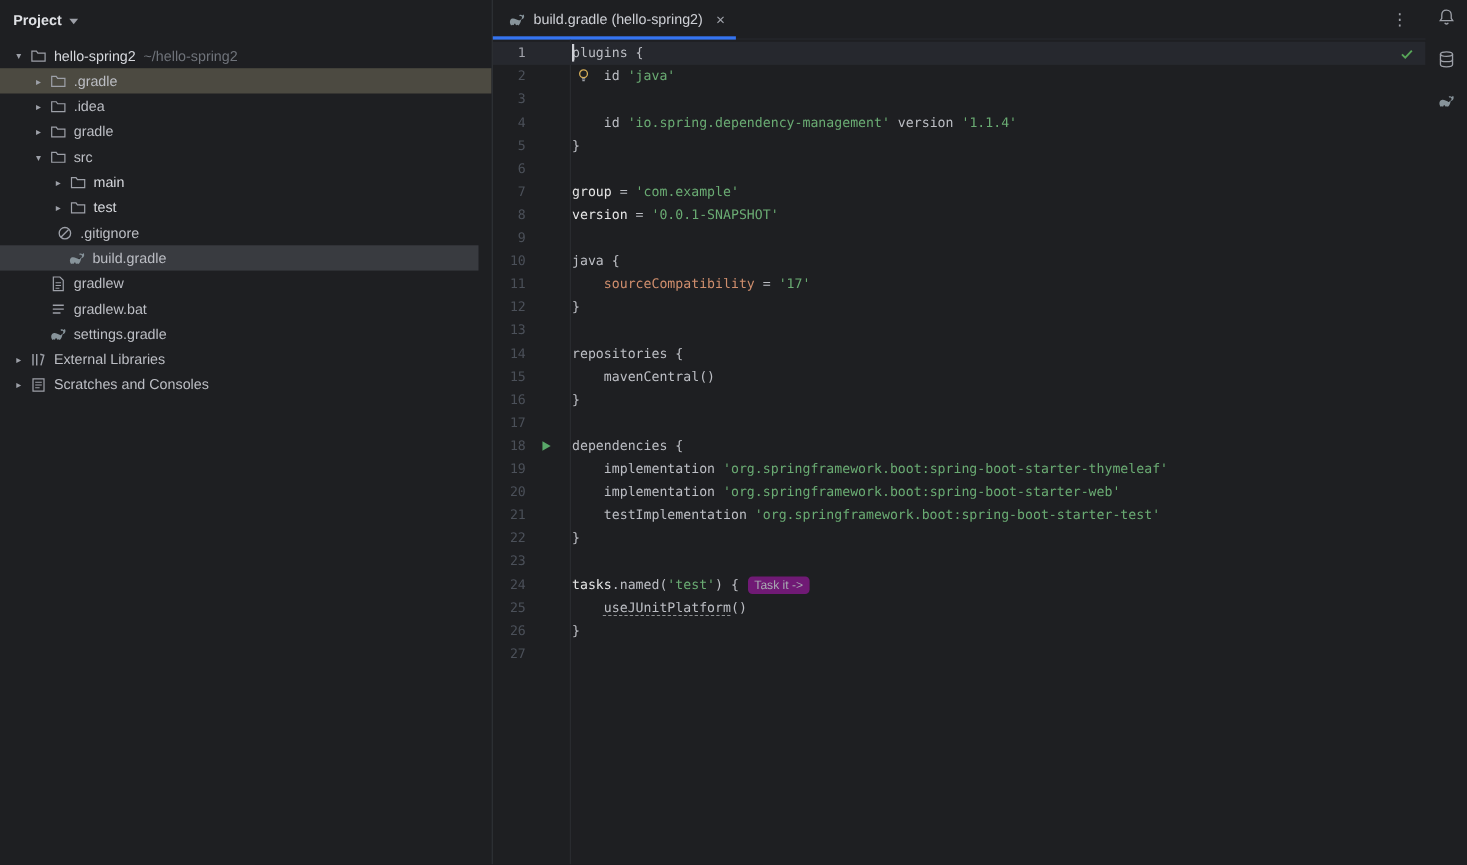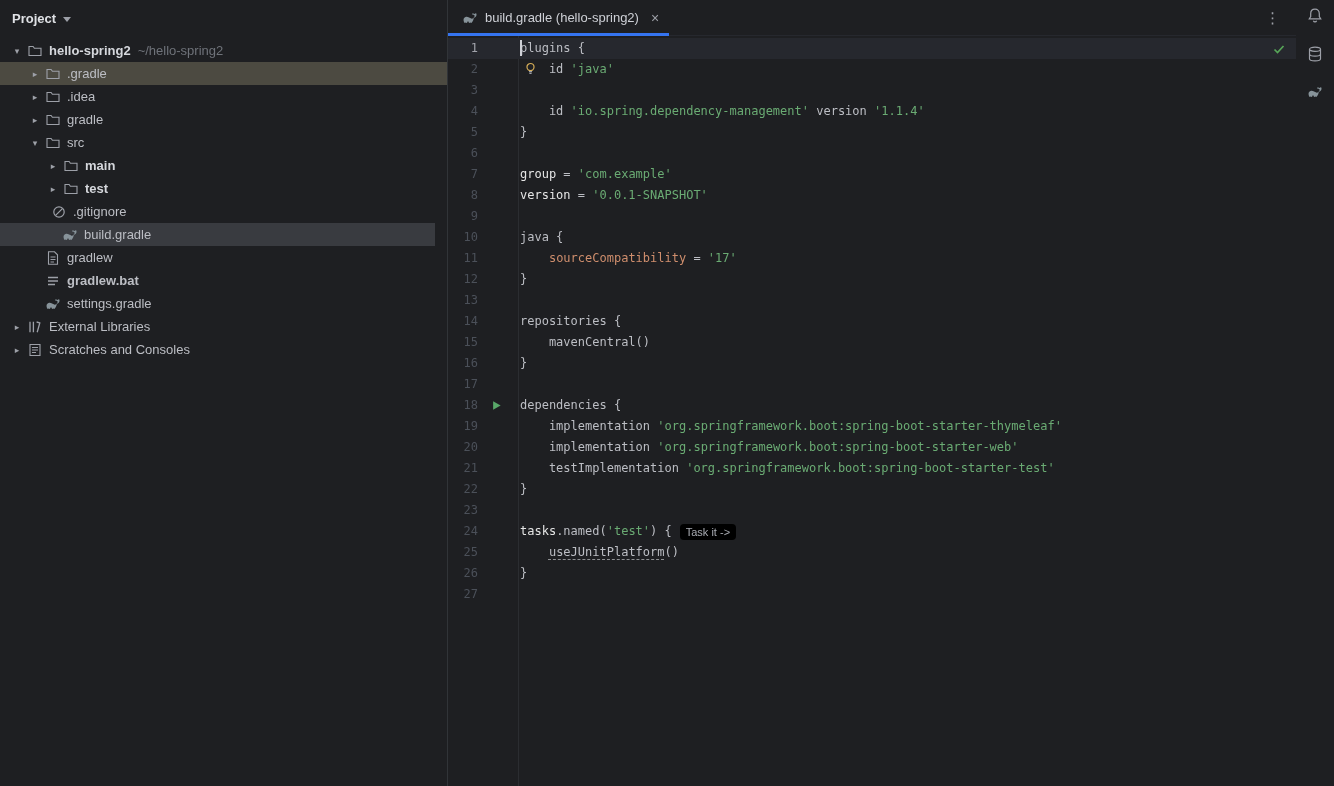--- a/index.html
+++ b/index.html
@@ -11,21 +11,21 @@
   .sidebar{width:448px;flex:none;border-right:1px solid #313438;display:flex;flex-direction:column;overflow:hidden}
   .sidebar-header{height:36px;flex:none;display:flex;align-items:center;padding-left:12px;gap:7px;
     font-weight:700;color:#DFE1E5}
   .chev-tri{width:0;height:0;border-left:4px solid transparent;border-right:4px solid transparent;
     border-top:5px solid #9DA0A8;margin-top:2px}
   .tree{flex:1;padding-top:3px;overflow:hidden}
   .tree-row{height:23px;display:flex;align-items:center;white-space:nowrap;cursor:default}
   .tree-row .chev{width:16px;flex:none;text-align:center;color:#9DA0A8;font-size:9px;margin-right:2px}
   .tree-row .ticon{width:16px;height:16px;flex:none;margin-right:6px;display:flex;align-items:center;justify-content:center;color:#9DA0A8}
   .tree-row .lbl{color:#BCBEC4}
-  .tree-row.bold .lbl{font-weight:700;color:#D5D7DC}
+  .tree-row.bold .lbl{font-weight:400;color:#D5D7DC}
   .tree-row .sfx{color:#6F737A;margin-left:7px;font-weight:400}
   .tree-row.hl-olive{background:#4C4A41}
   .tree-row.hl-selected{background:#393B40;margin-right:12px}
 
   
   .editor-pane{flex:1;min-width:0;display:flex;flex-direction:column;position:relative}
   .tabbar{height:36px;flex:none;display:flex;align-items:stretch;border-bottom:1px solid #26282E;position:relative}
   .tab{display:flex;align-items:center;padding:0 10px 0 14px;gap:7px;color:#CED0D6;position:relative;cursor:default}
   .tab .ticon{width:16px;height:16px;display:flex;align-items:center;justify-content:center}
   .tab .underline{position:absolute;left:0;right:0;bottom:-1px;height:3px;background:#3574F0}
@@ -45,21 +45,21 @@
   .gmark{width:40px;flex:none;position:relative}
   .runic{position:absolute;left:13px;top:5px;display:block;line-height:0}
   .codetext{white-space:pre;position:relative;padding-left:2px}
   .t-d{color:#BCBEC4}
   .t-s{color:#6AAB73}
   .t-k{color:#e5e5e5}
   .t-p{color:#CF8E6D}
   .t-u{color:#BCBEC4;text-decoration:underline dashed #8E9093;text-underline-offset:3px;text-decoration-thickness:1px}
   .caret{display:inline-block;width:2px;height:16px;background:#CED0D6;vertical-align:middle;margin-right:-2px;position:relative;top:-1px}
   .bulb{position:absolute;left:6px;top:3px;line-height:0}
-  .inlay{display:inline-block;background:#000000;color:#A8ABB2;font-family:"Liberation Sans",sans-serif;
+  .inlay{display:inline-block;background:#701a75;color:#A8ABB2;font-family:"Liberation Sans",sans-serif;
     font-size:11px;border-radius:4px;padding:0 6px;height:16px;line-height:16px;vertical-align:middle;margin-left:8px}
   .inspect{position:absolute;top:6px;right:10px;line-height:0}
 
   
   .right-stripe{width:38px;flex:none;display:flex;flex-direction:column;align-items:center;padding-top:7px;gap:20px}
   .stripe-btn{width:18px;height:18px;color:#9DA0A8;display:flex;align-items:center;justify-content:center}
 </style>
 </head>
 <body>
 
@@ -158,21 +158,21 @@
         <div class="tree-row" style="padding-left: 27px;">
           <span class="chev"></span>
           <span class="ticon">
             <svg width="16" height="16" viewBox="0 0 16 16">
               <path d="M3.5 1.8h6l3 3v9.4h-9z" fill="none" stroke="#9DA0A8" stroke-width="1.1"></path>
               <path d="M5.5 7h5M5.5 9.5h5M5.5 12h3.5" stroke="#9DA0A8" stroke-width="1"></path>
             </svg>
           </span>
           <span class="lbl">gradlew</span>
         </div>
-        <div class="tree-row" style="padding-left: 27px; font-weight: bold;">
+        <div class="tree-row" style="padding-left: 27px;">
           <span class="chev"></span>
           <span class="ticon">
             <svg width="16" height="16" viewBox="0 0 16 16">
               <path d="M3 4.5h10M3 8h10M3 11.5h7" stroke="#9DA0A8" stroke-width="1.3"></path>
             </svg>
           </span>
           <span class="lbl">gradlew.bat</span>
         </div>
         <div class="tree-row" style="padding-left: 27px;">
           <span class="chev"></span>

